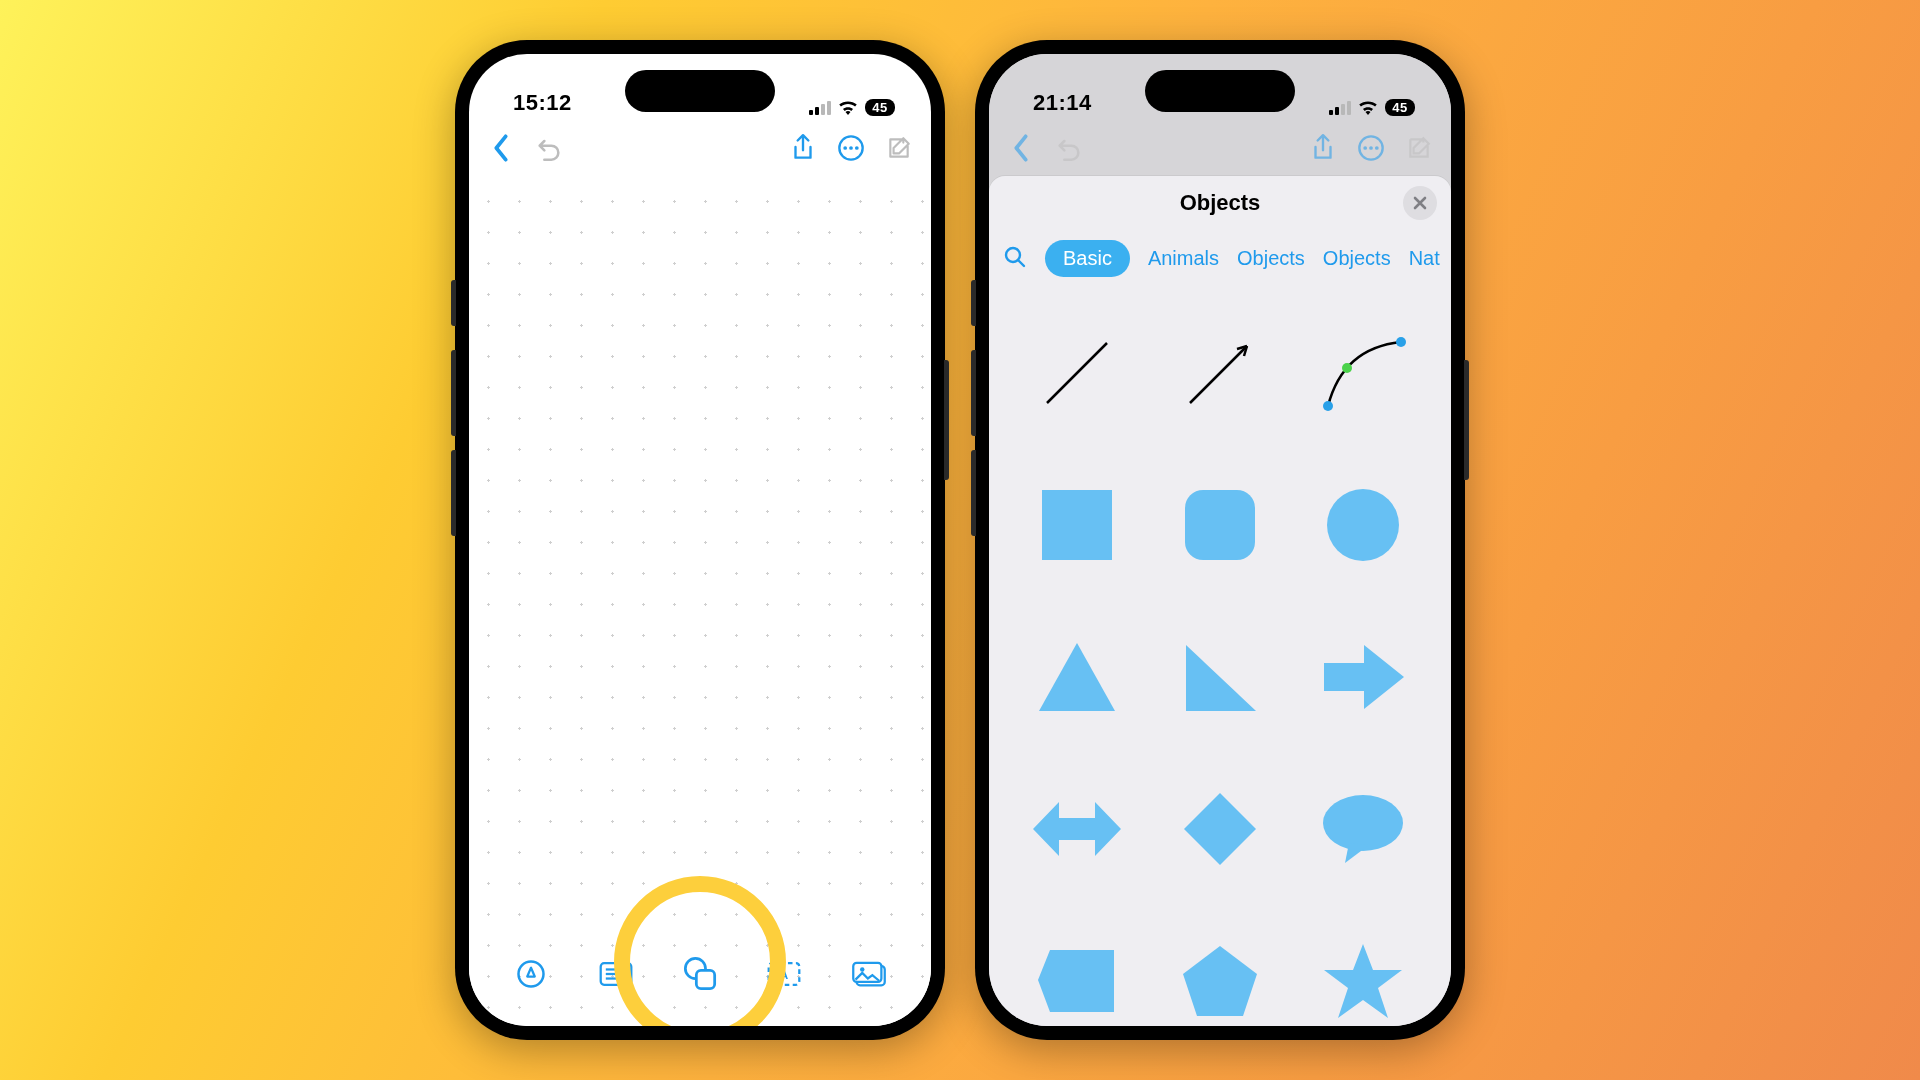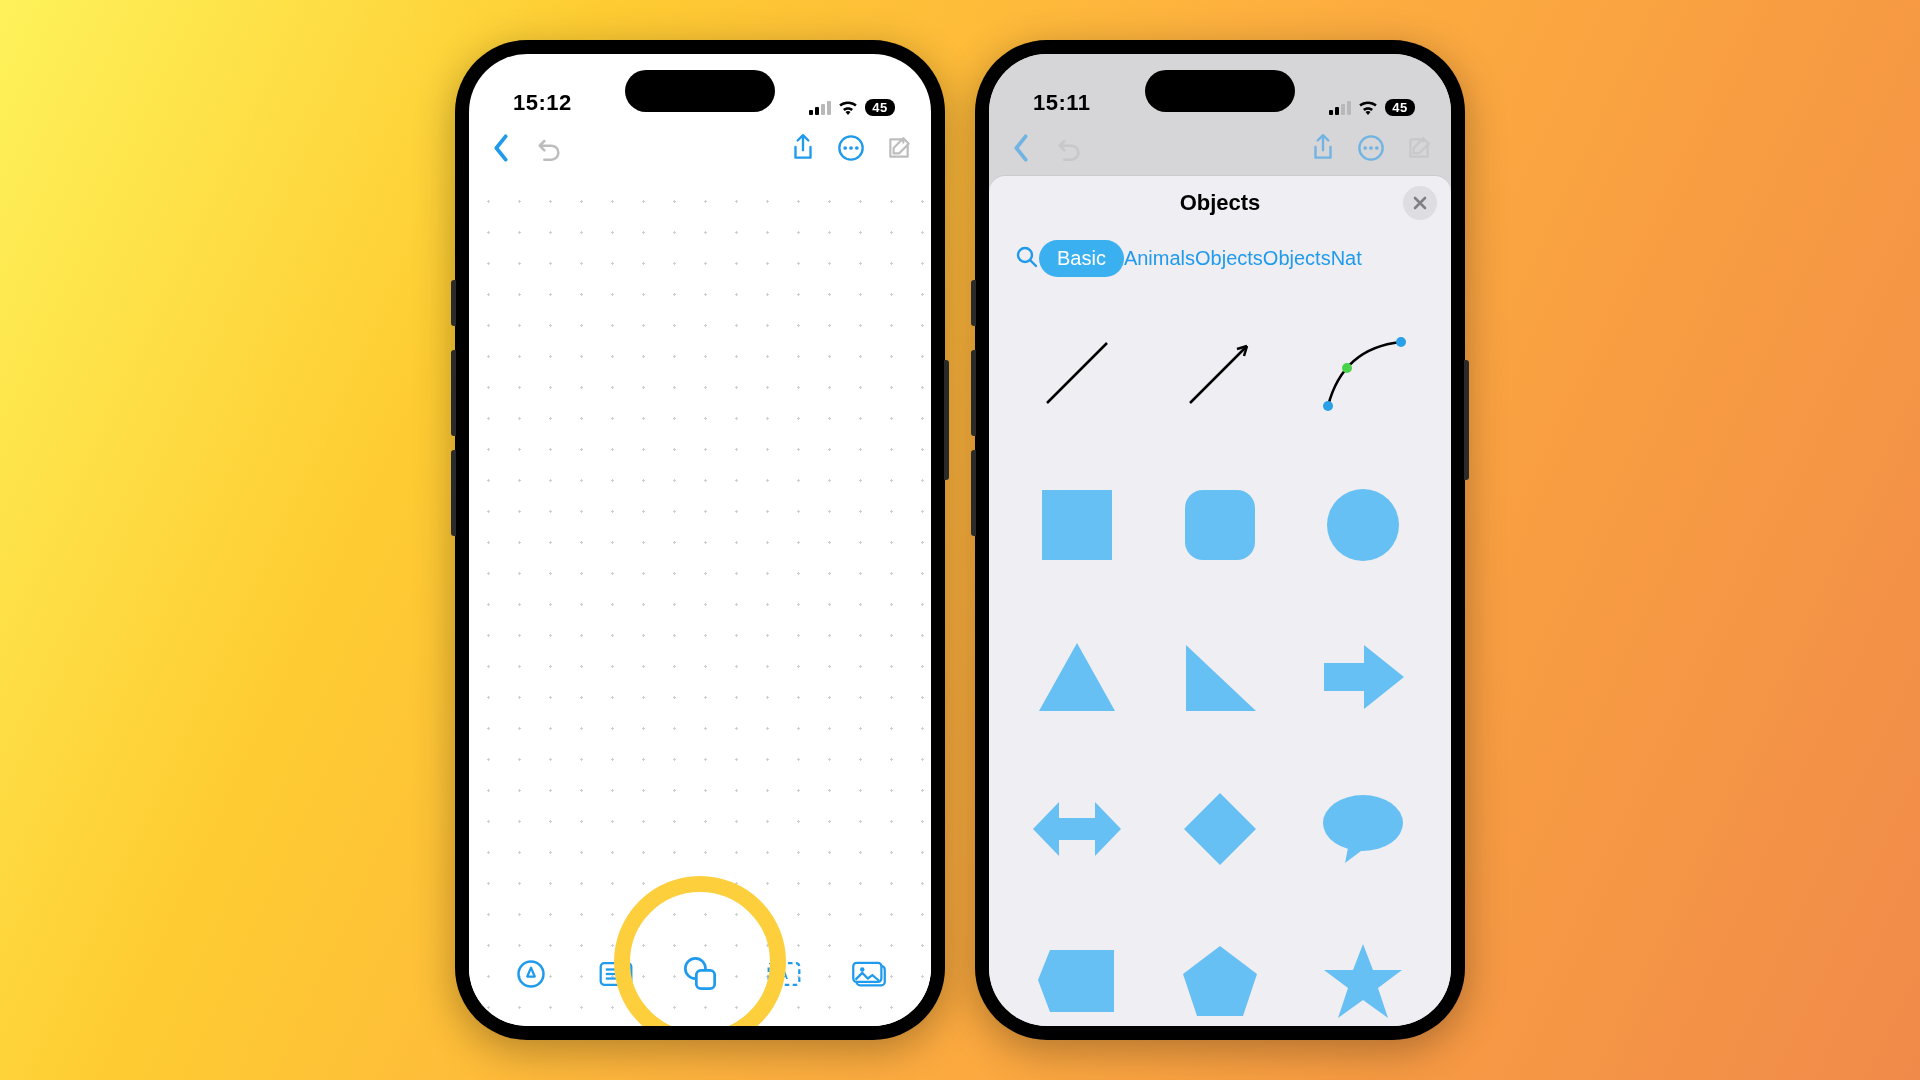--- a/index.html
+++ b/index.html
@@ -190,24 +190,24 @@
     height: 34px;
     border-radius: 17px;
     background: #dedde1;
     color: #7f7f84;
     display:flex;align-items:center;justify-content:center;
     font-size: 18px;
   }
   .cat-row {
     display: flex;
     align-items: center;
+    gap: 18px;
     padding: 10px 14px 16px 14px;
     overflow: hidden;
     white-space: nowrap;
-    margin-left: 12px;
   }
   .cat-row .search-i { color:#1f9aec; }
   .pill {
     background: #3bb0f0;
     color: #fff;
     font-size: 20px;
     font-weight: 500;
     padding: 7px 18px;
     border-radius: 20px;
   }
@@ -328,21 +328,21 @@
     </div>
   </div>
 </div>
 
 <div class="phone">
   <div class="btn-right"></div>
   <div class="screen" style="background:#d6d5d8;">
     <div class="dynamic-island"></div>
 
     <div class="status-bar dim">
-      <span>15:11</span>
+      <span>21:14</span>
       <div class="status-right">
         <span class="cell-bars">
             <span></span>
             <span></span>
             <span></span>
             <span></span>
           </span>
         <svg class="wifi-icn" viewBox="0 0 24 18">
             <path fill="#000" d="M12 18l-3-3.6c1.7-1.5 4.3-1.5 6 0L12 18zm-6-7.2C9 8 15 8 18 10.8l-2 2.3c-2.3-2-5.7-2-8 0l-2-2.3zM1.5 5.4C7 0.4 17 0.4 22.5 5.4l-2 2.3C16 3.7 8 3.7 3.5 7.7l-2-2.3z"></path>
           </svg>

